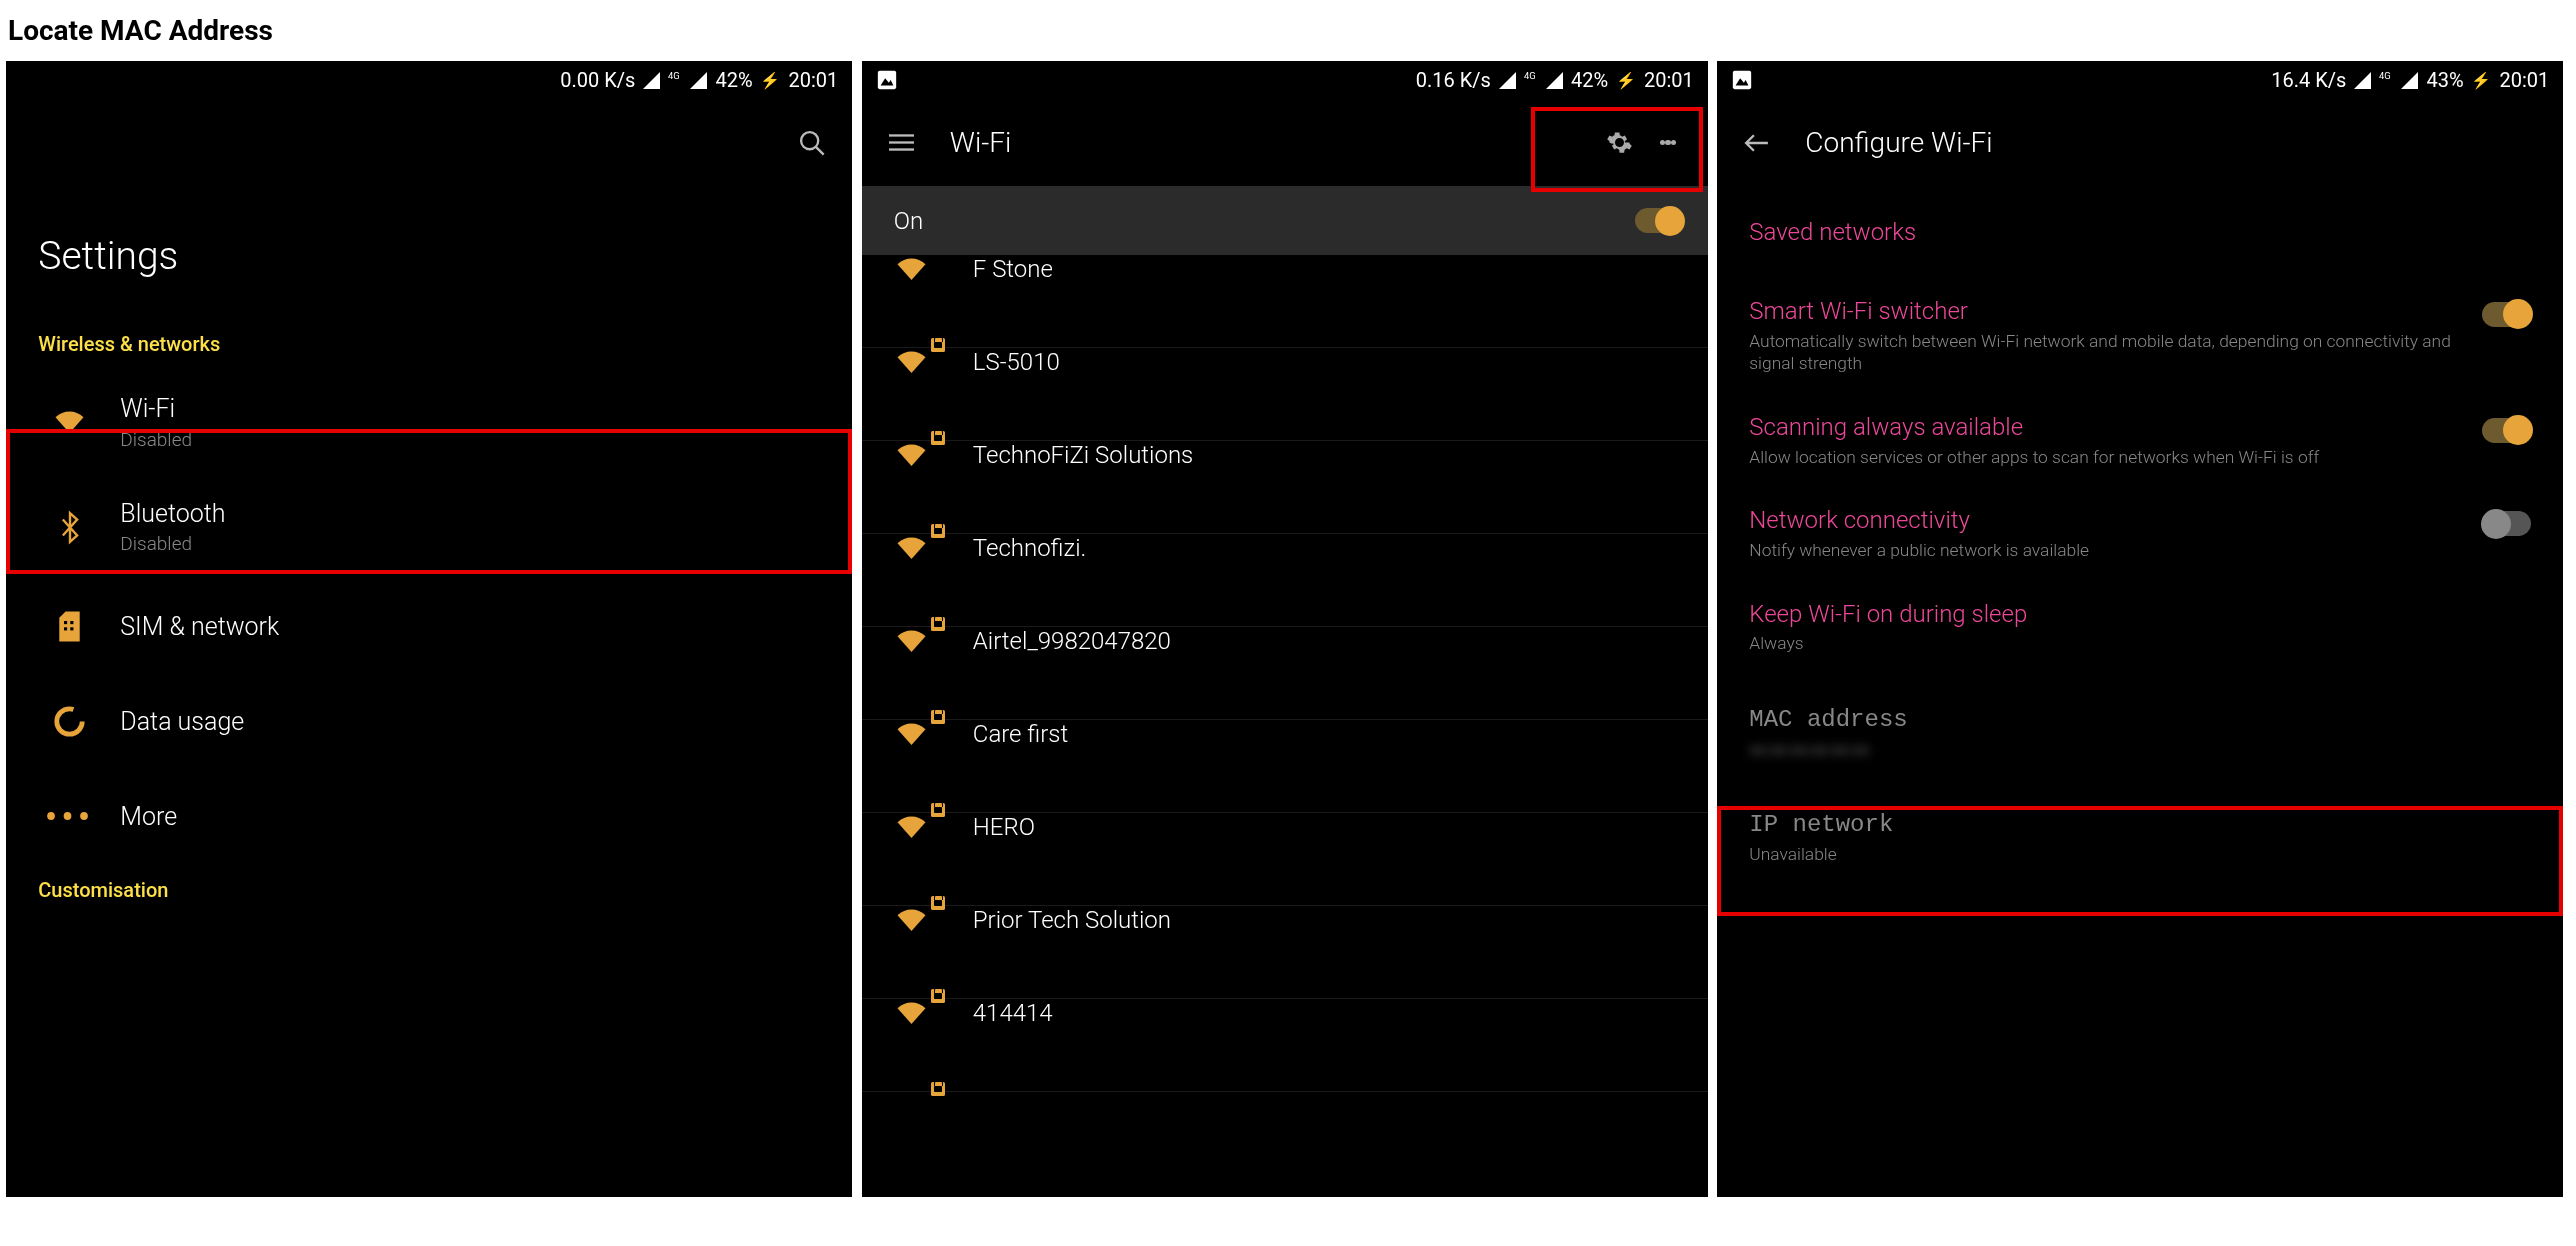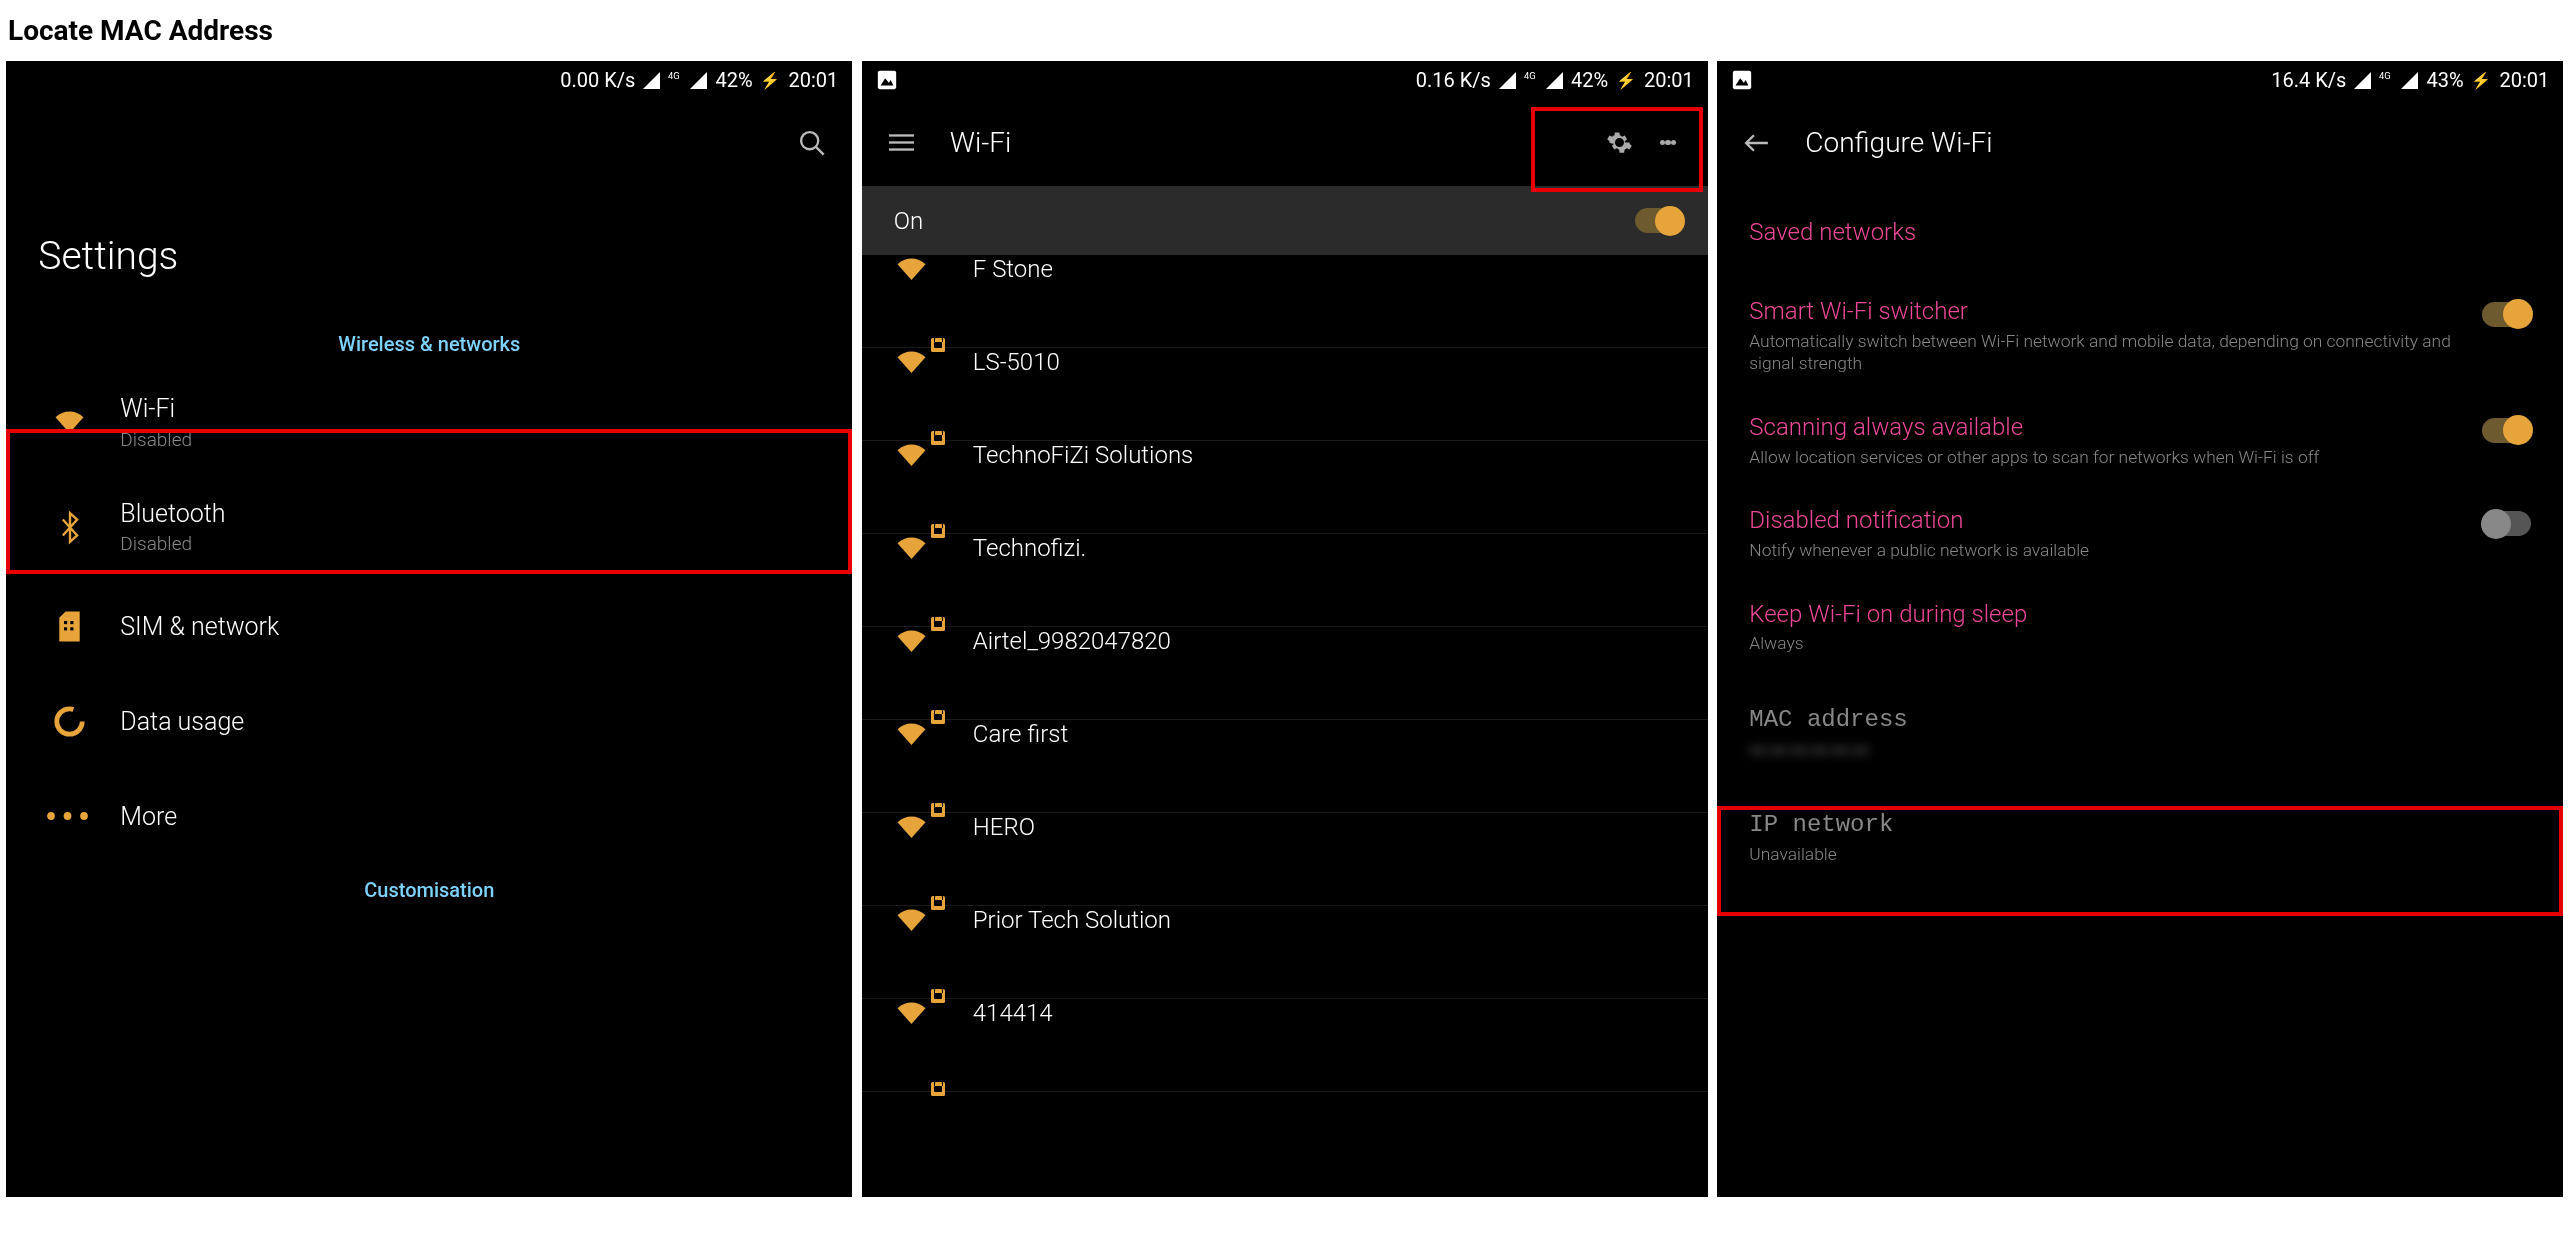--- a/index.html
+++ b/index.html
@@ -15,21 +15,21 @@
 .bolt { font-size:16px; }
 .appbar { height:87px; display:flex; align-items:center; padding:0 24px; }
 .appbar .title { font-size:28px; font-weight:300; margin-left:32px; }
 .appbar .spacer { flex:1; }
 .search-icon, .gear-icon, .overflow-icon, .hamburger-icon, .back-icon { width:32px; height:32px; display:flex; align-items:center; justify-content:center; }
 .search-svg { stroke:#bbb; stroke-width:3; fill:none; }
 .gear-svg { fill:#aaa; }
 .hamburger-svg line { stroke:#bbb; stroke-width:3; }
 .red-box { position:absolute; border:4.7px solid #e60000; pointer-events:none; z-index:50; }
 .settings-title { font-size:39px; font-weight:300; padding:47px 0 39px 32px; }
-.section-header { color:#7dd3fc; font-size:20px; font-weight:500; padding:14px 32px;text-align:center; }
+.section-header { color:#fde047; font-size:20px; font-weight:500; padding:14px 32px; }
 .row { display:flex; align-items:center; padding:24px 32px; min-height:95px; }
 .row .icon-slot { width:63px; display:flex; justify-content:center; }
 .row .text-slot { flex:1; padding-left:19px; }
 .row .primary { font-size:25px; color:#fff; font-weight:300; }
 .row .secondary { font-size:19px; color:#888; margin-top:4.7px; font-weight:300; }
 .wifi-svg { fill:#e6a43a; }
 .bt-svg { stroke:#e6a43a; stroke-width:3; fill:none; }
 .sim-svg { fill:#e6a43a; }
 .datausage-svg { stroke:#e6a43a; stroke-width:6; fill:none; }
 .more-dots { color:#e6a43a; font-size:33px; letter-spacing:4.7px; font-weight:bold; }
@@ -318,21 +318,21 @@
     </div>
     <div class="toggle-wrap">
           <div class="toggle on">
             <div class="knob"></div>
           </div>
         </div>
   </div>
 
   <div class="cfg-row">
     <div class="cfg-text">
-      <div class="cfg-primary">Disabled notification</div>
+      <div class="cfg-primary">Network connectivity</div>
       <div class="cfg-secondary">Notify whenever a public network is available</div>
     </div>
     <div class="toggle-wrap">
           <div class="toggle off">
             <div class="knob"></div>
           </div>
         </div>
   </div>
 
   <div class="cfg-row">

